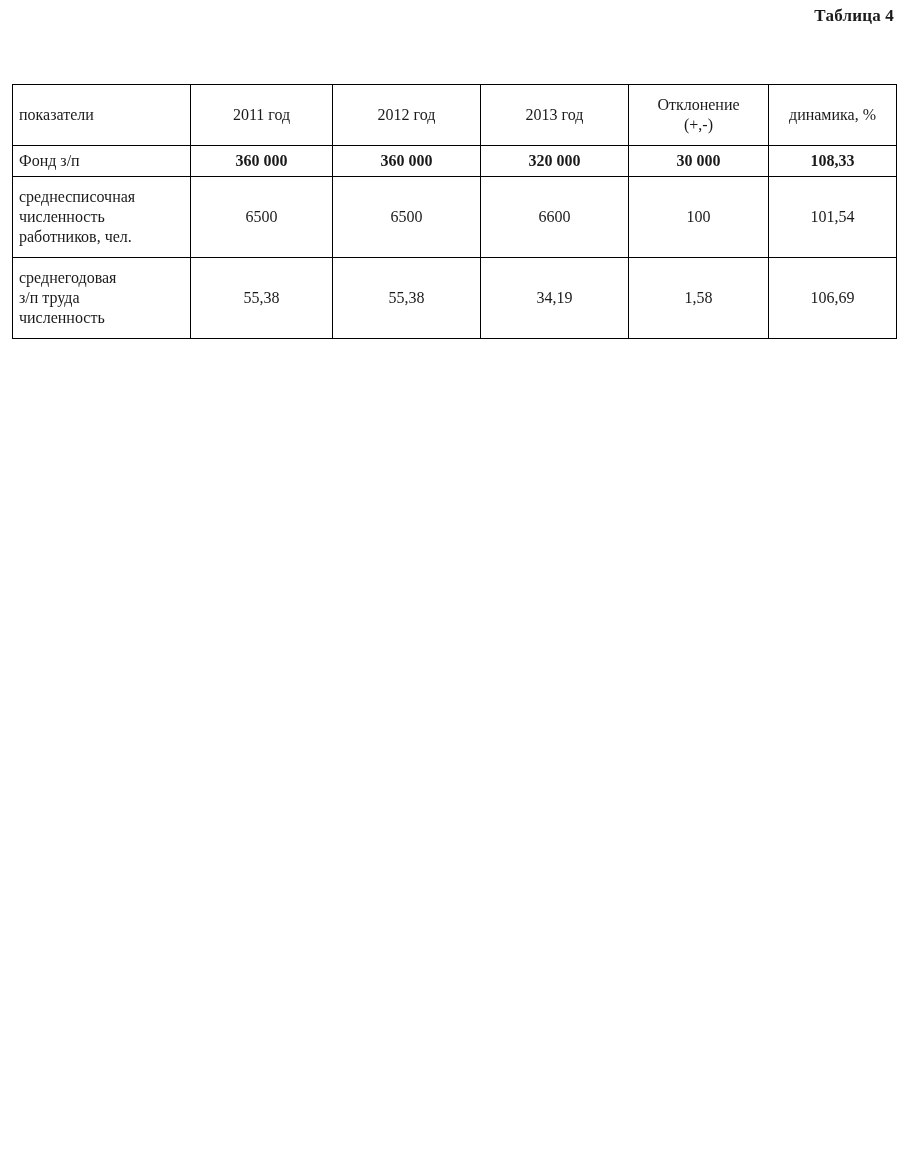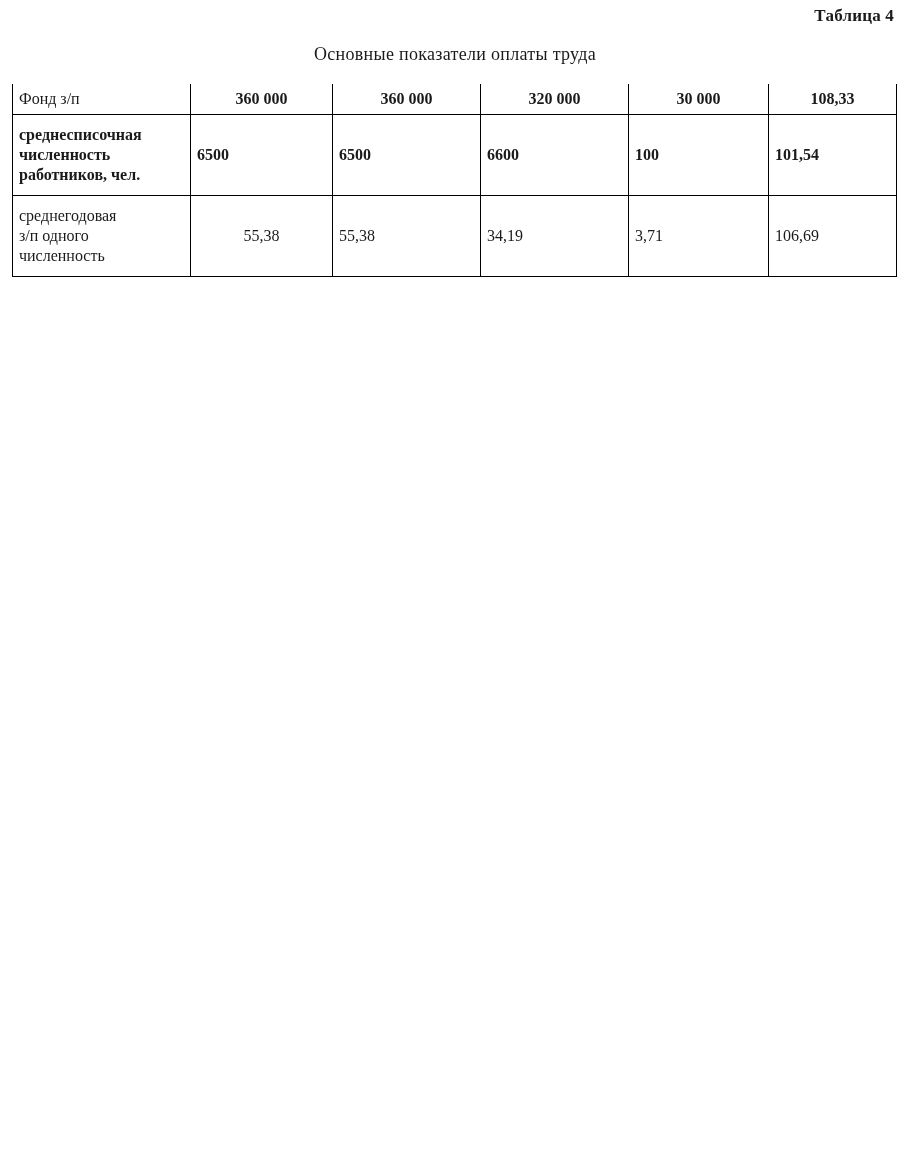--- a/index.html
+++ b/index.html
@@ -110,45 +110,56 @@
   .num {
     text-align: center;
     font-weight: bold;
   }
   .num-top {
     text-align: center;
     vertical-align: top;
     padding-top: 4px;
   }
   .num-mid {
+    text-align: center;
     vertical-align: middle;
   }
-  tr.row-head-count td { height: 76px; font-weight: bold; }
+  tr.row-head-count td { height: 76px; }
   tr.row-avg td { height: 76px; }
 </style>
 </head>
 <body>
 
 <div class="page">
 
   <div class="table-caption">Таблица 4</div>
 
-  <div class="table-title">Основные показатели оплаты труда</div>
 
   <div class="table-wrap">
     <table class="data">
       <colgroup>
         <col class="c0">
           <col class="c1">
           <col class="c2">
           <col class="c3">
           <col class="c4">
           <col class="c5">
       </colgroup>
       <tbody>
+        <tr class="header">
+          <td class="hdr-label">показатели</td>
+          <td class="hdr-year-first">2011 год</td>
+          <td class="hdr-mid">2012 год</td>
+          <td class="hdr-mid">2013 год</td>
+          <td class="hdr-dev">
+            <span>Отклонение</span>
+            <span class="l2">(+,-)</span>
+          </td>
+          <td class="hdr-dyn">динамика, %</td>
+        </tr>
 
         <tr class="row-fund">
           <td class="rowlabel">Фонд з/п</td>
           <td class="num">360 000</td>
           <td class="num">360 000</td>
           <td class="num">320 000</td>
           <td class="num">30 000</td>
           <td class="num">108,33</td>
         </tr>
 
@@ -161,26 +172,26 @@
           <td class="num-mid">6500</td>
           <td class="num-mid">6500</td>
           <td class="num-mid">6600</td>
           <td class="num-mid">100</td>
           <td class="num-mid">101,54</td>
         </tr>
 
         <tr class="row-avg">
           <td class="rowlabel">
             <div>среднегодовая</div>
-            <div>з/п одного</div>
+            <div>з/п труда</div>
             <div>численность</div>
           </td>
           <td class="num-top">55,38</td>
           <td class="num-mid">55,38</td>
           <td class="num-mid">34,19</td>
-          <td class="num-mid">3,71</td>
+          <td class="num-mid">1,58</td>
           <td class="num-mid">106,69</td>
         </tr>
       </tbody>
     </table>
   </div>
 
 </div>
 
 </body></html>

